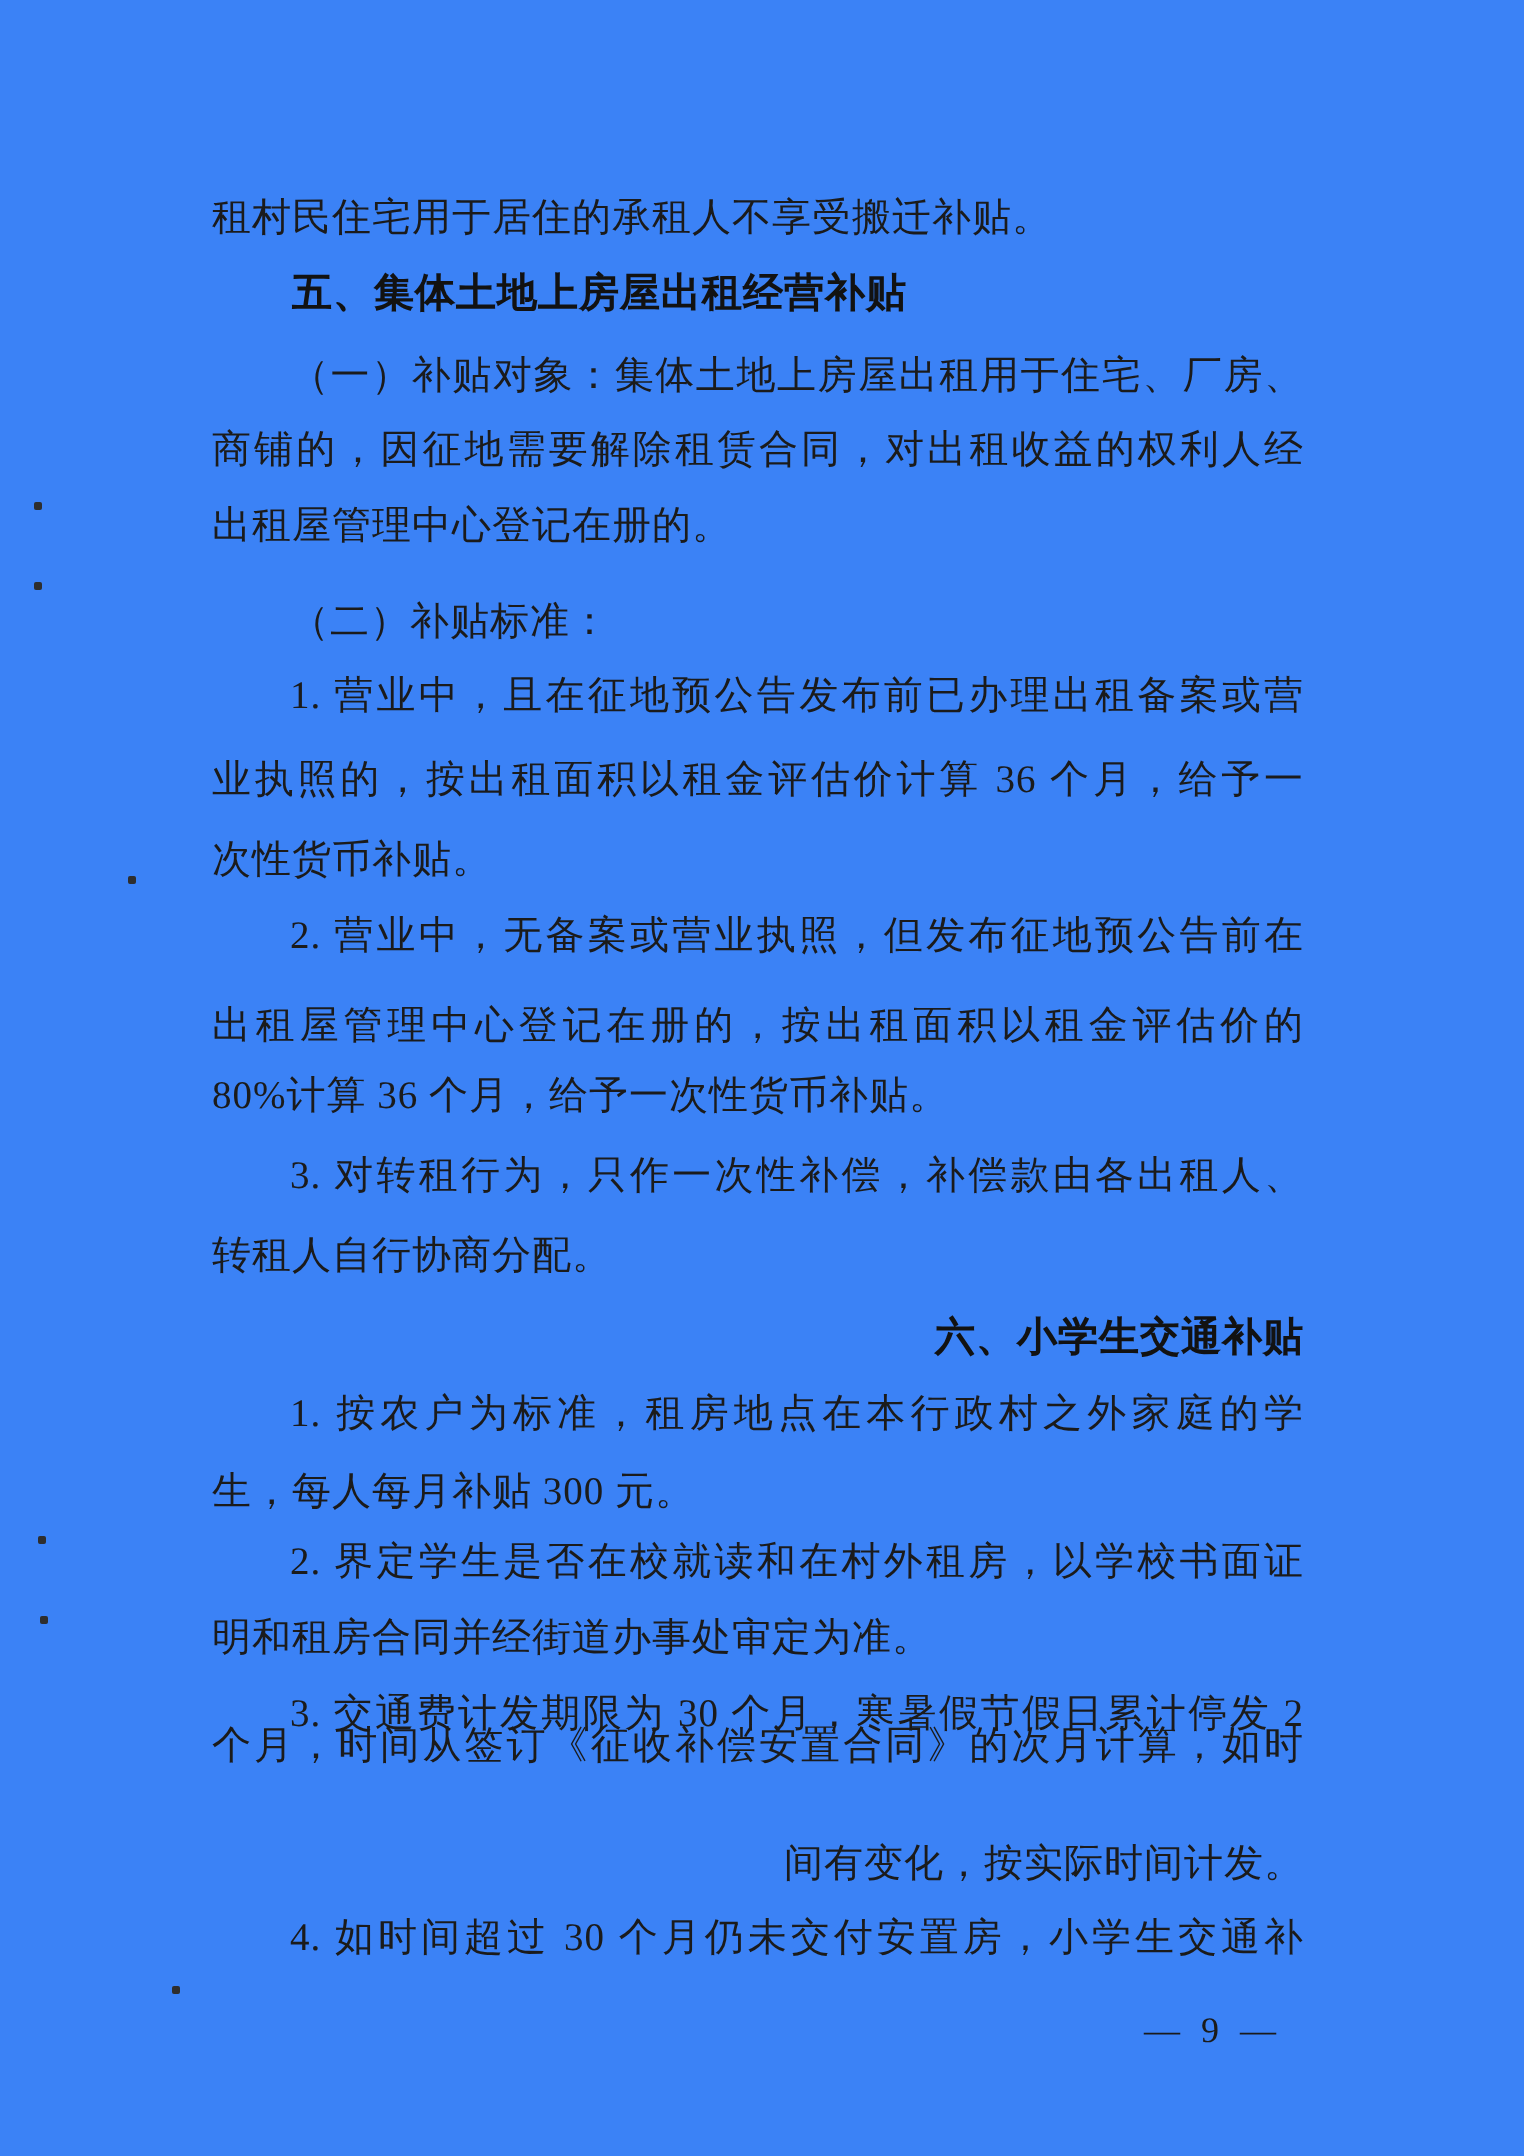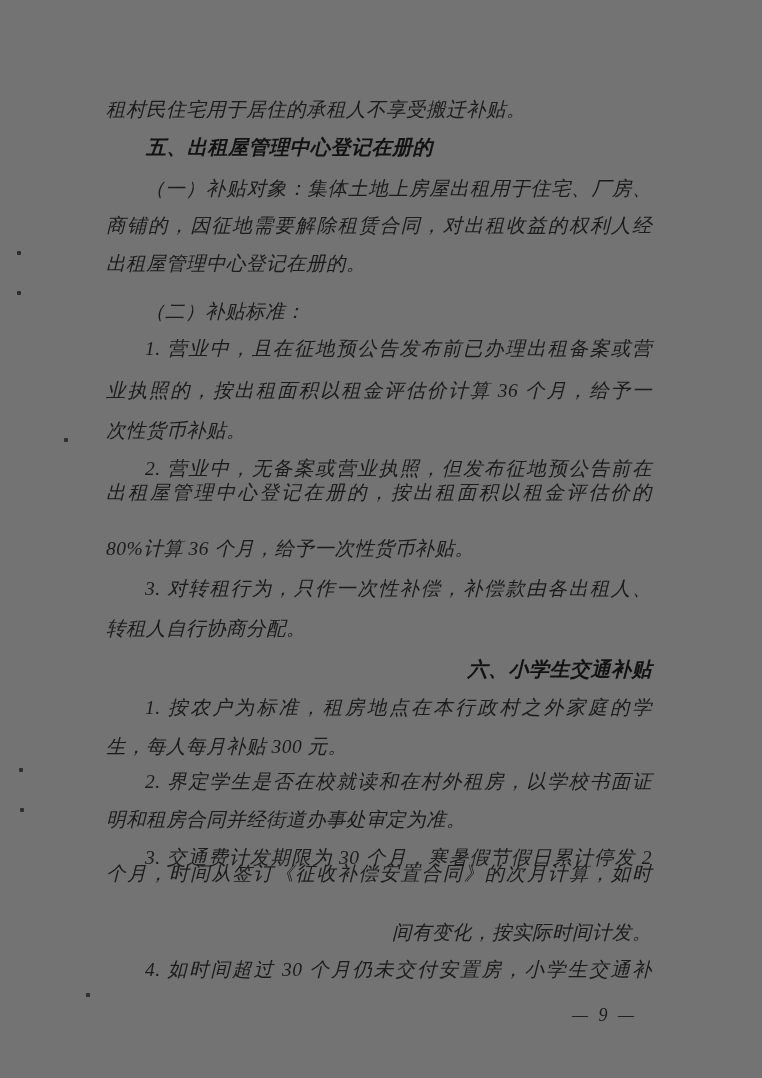--- a/index.html
+++ b/index.html
@@ -54,33 +54,33 @@
     position: absolute;
     width: 4px;
     height: 4px;
     background: #2e2e2e;
     border-radius: 1px;
   }
 </style>
 </head>
 <body>
 
-<div class="page" style="background: #737373; font-style: italic;">
+<div class="page" style="background: #3b82f6;">
   <div id="lines">
       <div class="line" style="top: 97px;">租村民住宅用于居住的承租人不享受搬迁补贴。</div>
-      <div class="line heading indent" style="top: 135px;">五、出租屋管理中心登记在册的</div>
+      <div class="line heading indent" style="top: 135px;">五、集体土地上房屋出租经营补贴</div>
       <div class="line indent fill" style="top: 176px;">（一）补贴对象：集体土地上房屋出租用于住宅、厂房、</div>
       <div class="line fill" style="top: 213px;">商铺的，因征地需要解除租赁合同，对出租收益的权利人经</div>
       <div class="line" style="top: 251px;">出租屋管理中心登记在册的。</div>
       <div class="line indent" style="top: 299px;">（二）补贴标准：</div>
       <div class="line indent fill" style="top: 336px;">1. 营业中，且在征地预公告发布前已办理出租备案或营</div>
       <div class="line fill" style="top: 378px;">业执照的，按出租面积以租金评估价计算 36 个月，给予一</div>
       <div class="line" style="top: 418px;">次性货币补贴。</div>
       <div class="line indent fill" style="top: 456px;">2. 营业中，无备案或营业执照，但发布征地预公告前在</div>
-      <div class="line fill" style="top: 480px;">出租屋管理中心登记在册的，按出租面积以租金评估价的</div>
+      <div class="line fill" style="top: 501px;">出租屋管理中心登记在册的，按出租面积以租金评估价的</div>
       <div class="line" style="top: 536px;">80%计算 36 个月，给予一次性货币补贴。</div>
       <div class="line indent fill" style="top: 576px;">3. 对转租行为，只作一次性补偿，补偿款由各出租人、</div>
       <div class="line" style="top: 616px;">转租人自行协商分配。</div>
       <div class="line heading indent" style="top: 657px; text-align: right;">六、小学生交通补贴</div>
       <div class="line indent fill" style="top: 695px;">1. 按农户为标准，租房地点在本行政村之外家庭的学</div>
       <div class="line" style="top: 734px;">生，每人每月补贴 300 元。</div>
       <div class="line indent fill" style="top: 769px;">2. 界定学生是否在校就读和在村外租房，以学校书面证</div>
       <div class="line" style="top: 807px;">明和租房合同并经街道办事处审定为准。</div>
       <div class="line indent fill" style="top: 845px;">3. 交通费计发期限为 30 个月，寒暑假节假日累计停发 2</div>
       <div class="line fill" style="top: 861px;">个月，时间从签订《征收补偿安置合同》的次月计算，如时</div>

